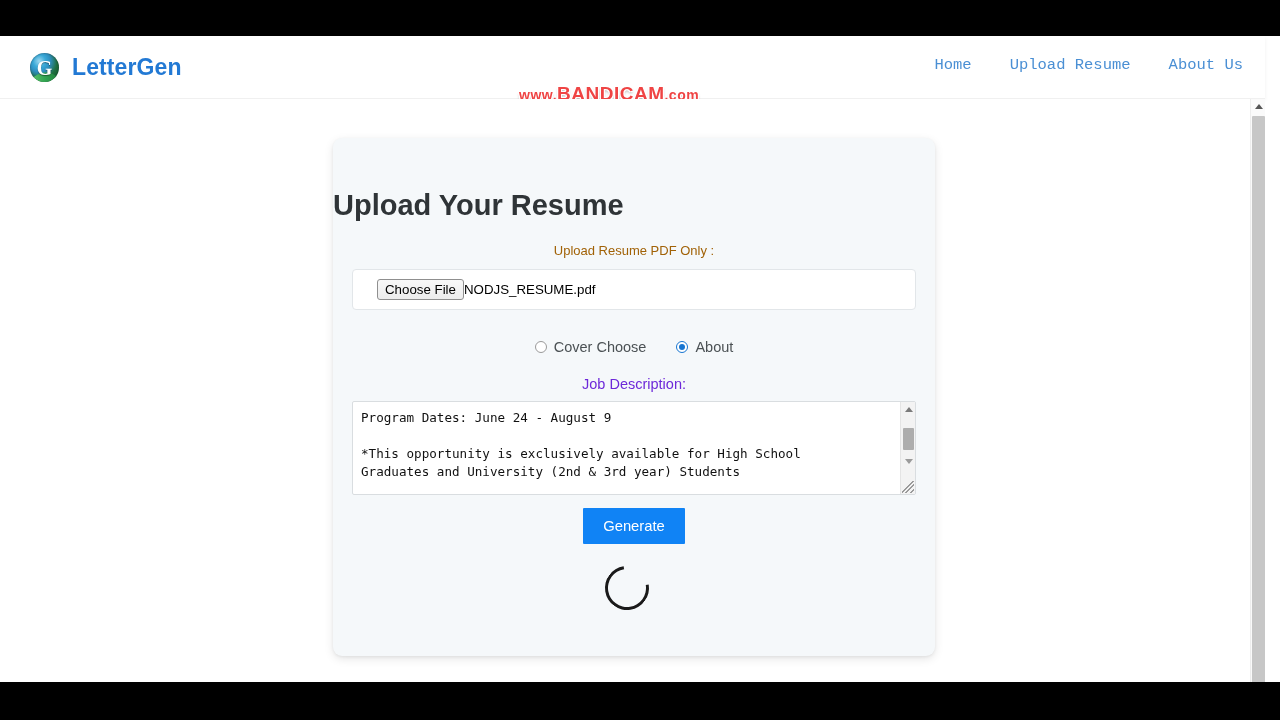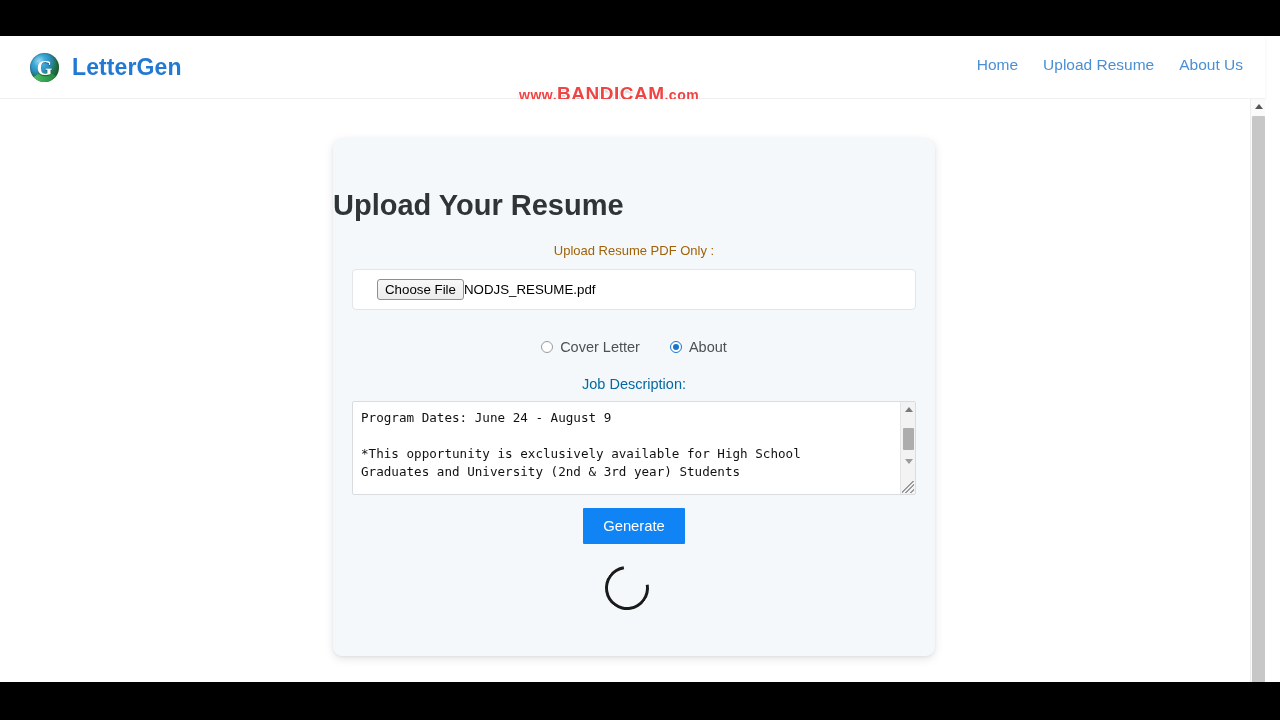--- a/index.html
+++ b/index.html
@@ -113,21 +113,22 @@
     line-height: 1;
   }
   .watermark .small { font-size: 14px; }
 
   
   .nav-links {
     position: absolute;
     right: 22px; top: 20px;
     display: flex;
     align-items: flex-start;
-    gap: 25px;
+    gap: 38px;
+    font-family: Liberation Mono, monospace;
   }
   .nav-link {
     font-size: 15.5px;
     color: #4a8fd4;
     text-decoration: none;
     white-space: nowrap;
     cursor: pointer;
   }
 
   
@@ -246,21 +247,21 @@
     white-space: nowrap;
   }
 
   
   .jd-label {
     position: absolute;
     left: 0; top: 239px;
     width: 602px;
     text-align: center;
     font-size: 14.5px;
-    color: #0369a1;
+    color: #6d28d9;
     line-height: 1;
   }
   .jd-wrap {
     position: absolute;
     left: 19px; top: 263px;
     width: 564px;
     height: 94px;
     background: #ffffff;
     border: 1px solid #d9dde0;
     border-radius: 2px;
@@ -417,21 +418,21 @@
         <div class="upload-label">Upload Resume PDF Only :</div>
 
         <div class="file-field">
           <span class="choose-file-btn">Choose File</span>
           <span class="file-name">NODJS_RESUME.pdf</span>
         </div>
 
         <div class="radio-row">
           <label class="radio-item">
             <span class="radio-dot"></span>
-            <span class="radio-label">Cover Letter</span>
+            <span class="radio-label">Cover Choose</span>
           </label>
           <label class="radio-item">
             <span class="radio-dot checked"></span>
             <span class="radio-label">About</span>
           </label>
         </div>
 
         <div class="jd-label">Job Description:</div>
 
         <div class="jd-wrap">

